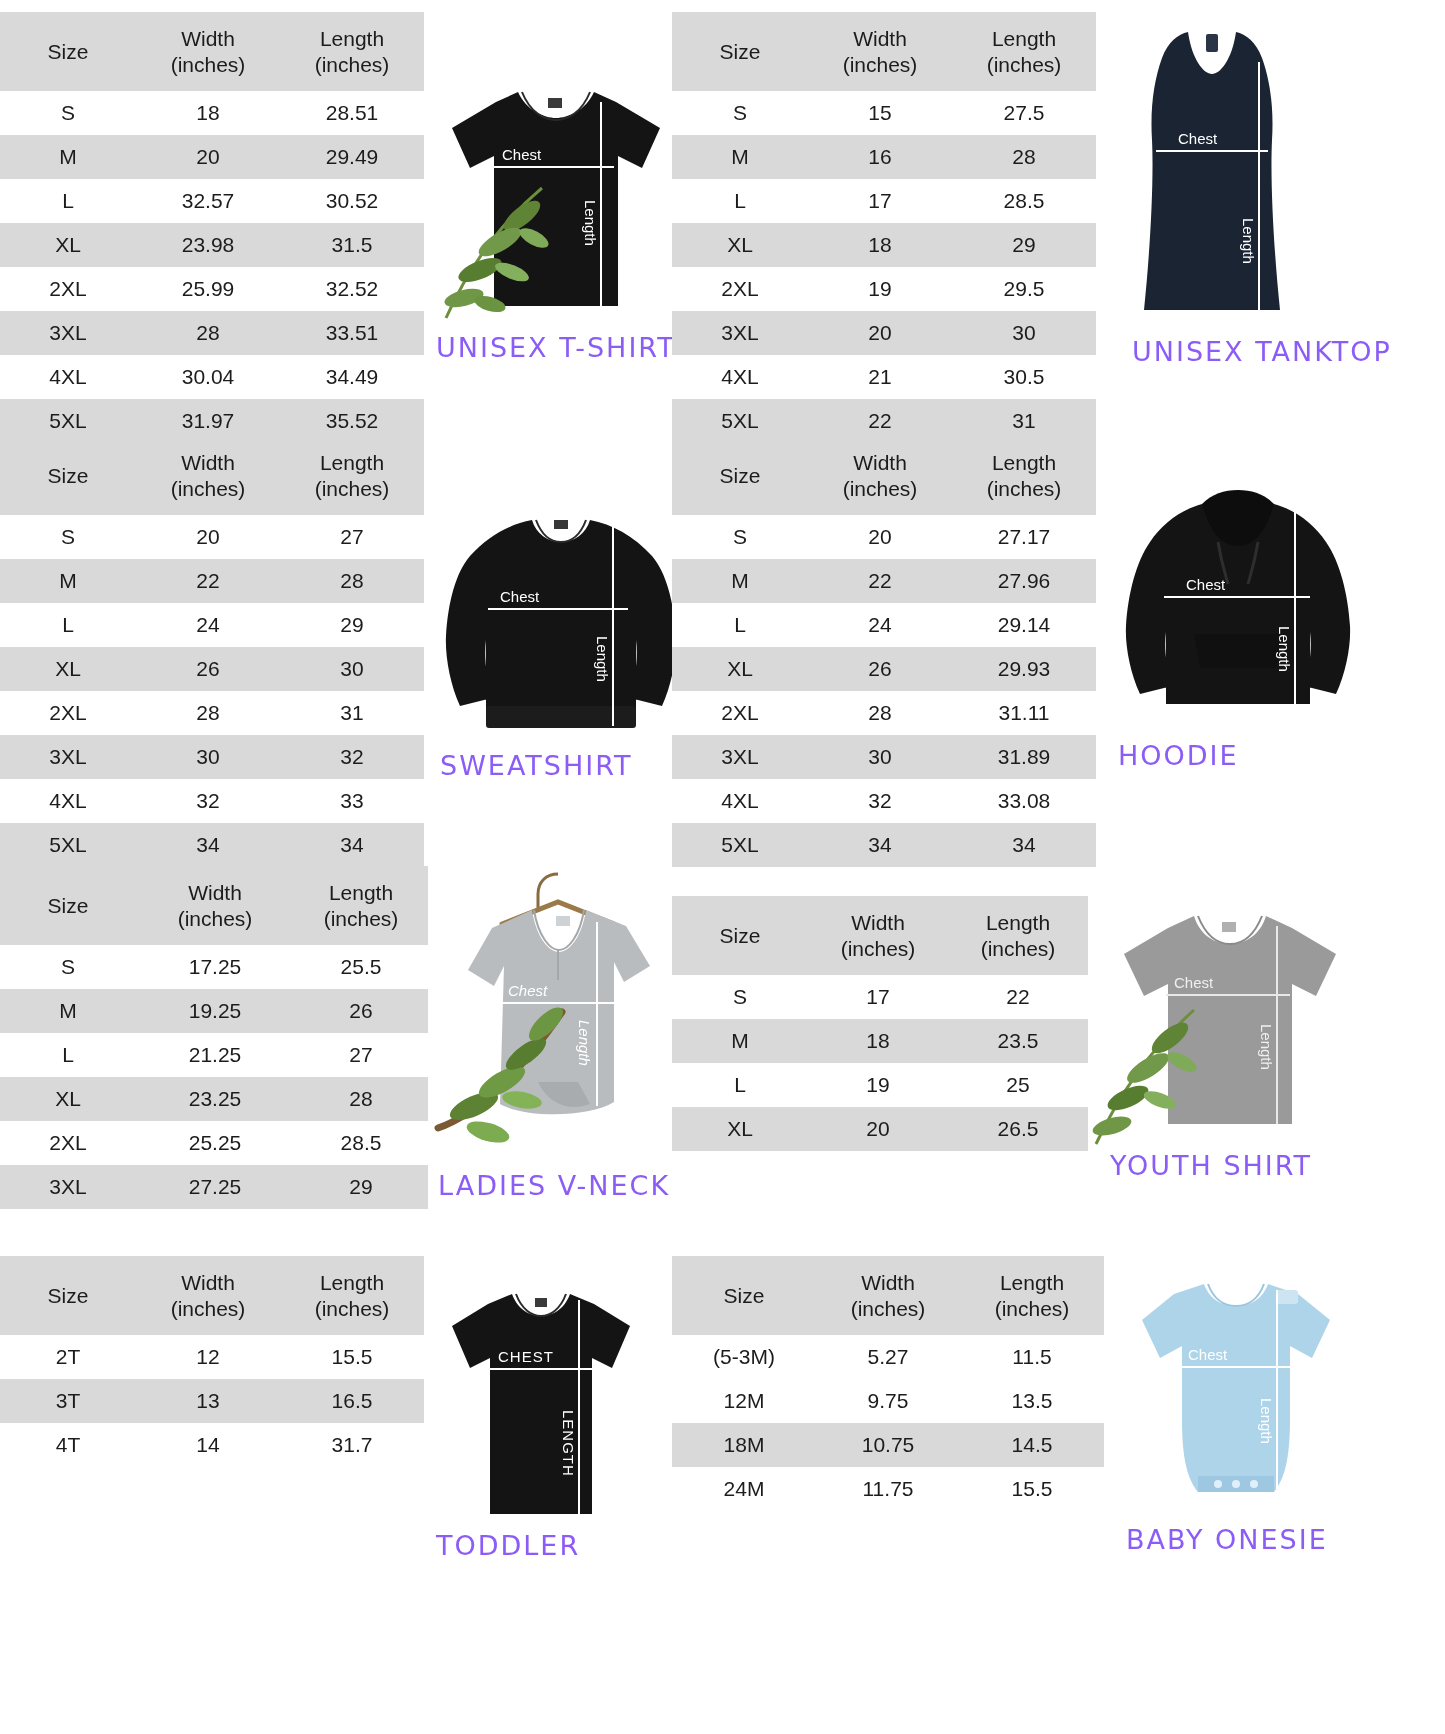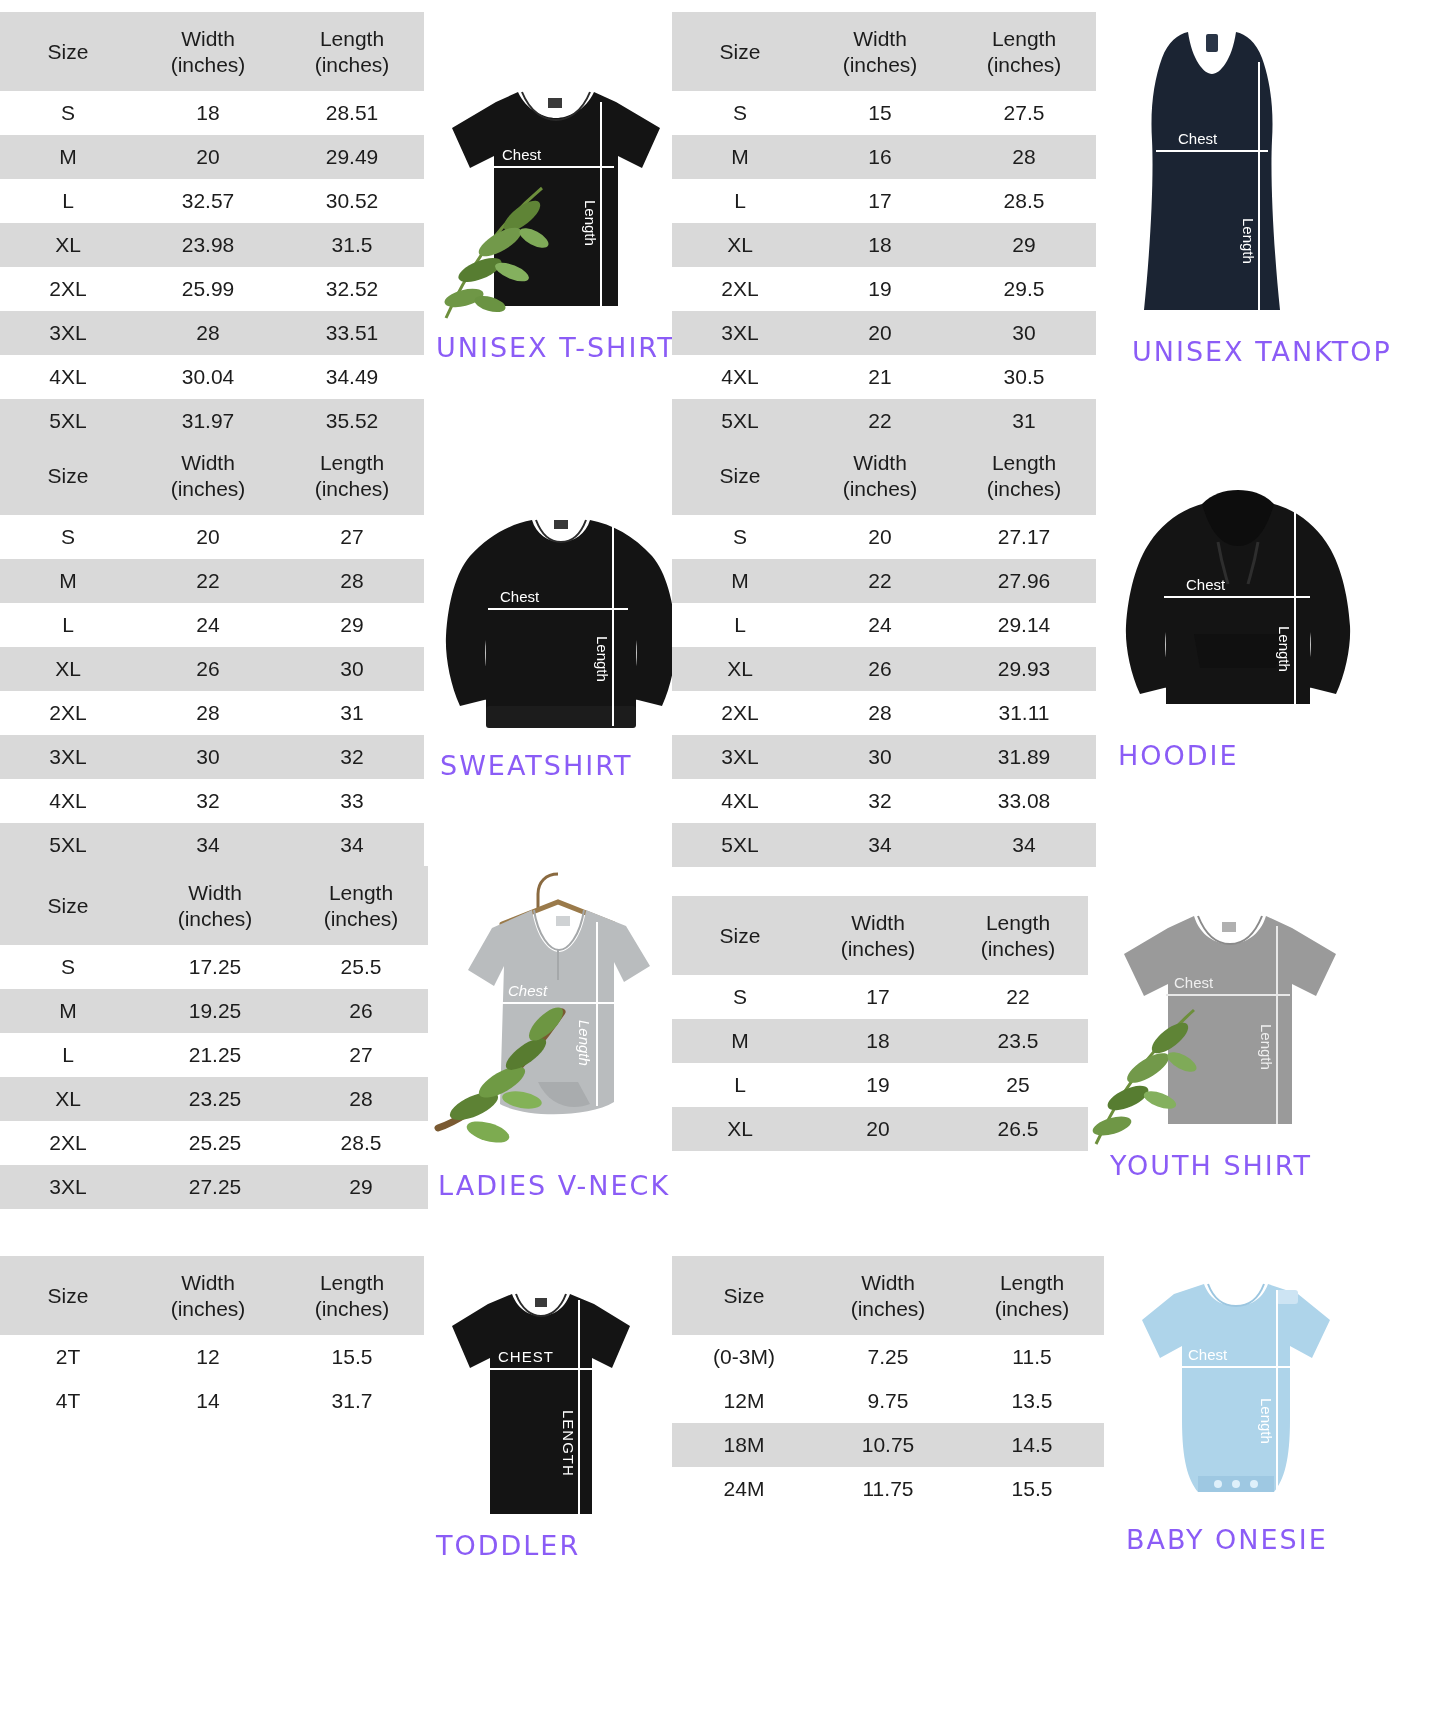--- a/index.html
+++ b/index.html
@@ -563,20 +563,25 @@
             <div>(inches)</div>
           </th>
         </tr>
       </thead>
       <tbody>
           <tr>
             <td>2T</td>
             <td>12</td>
             <td>15.5</td>
           </tr>
+          <tr class="alt">
+            <td>3T</td>
+            <td>13</td>
+            <td>16.5</td>
+          </tr>
           <tr>
             <td>4T</td>
             <td>14</td>
             <td>31.7</td>
           </tr>
         </tbody>
     </table>
     <div class="garment" style="width:250px; margin-left:12px; padding-top:28px;">
       <div class="art" style="width:210px;height:242px;">
         <svg width="210" height="242" viewBox="0 0 210 242">
@@ -603,22 +608,22 @@
             <div>(inches)</div>
           </th>
           <th class="col-l">
             <div>Length</div>
             <div>(inches)</div>
           </th>
         </tr>
       </thead>
       <tbody>
           <tr>
-            <td>(0-3M)</td>
-            <td>7.25</td>
+            <td>(5-3M)</td>
+            <td>5.27</td>
             <td>11.5</td>
           </tr>
           <tr>
             <td>12M</td>
             <td>9.75</td>
             <td>13.5</td>
           </tr>
           <tr class="alt">
             <td>18M</td>
             <td>10.75</td>

